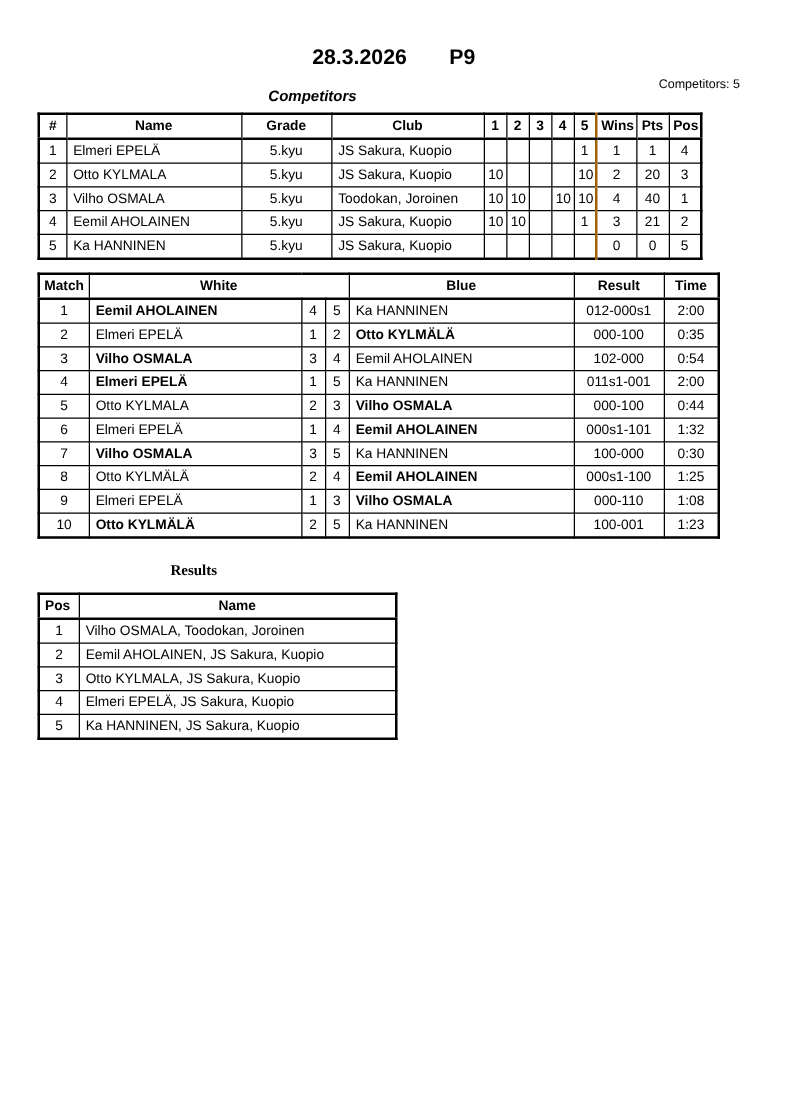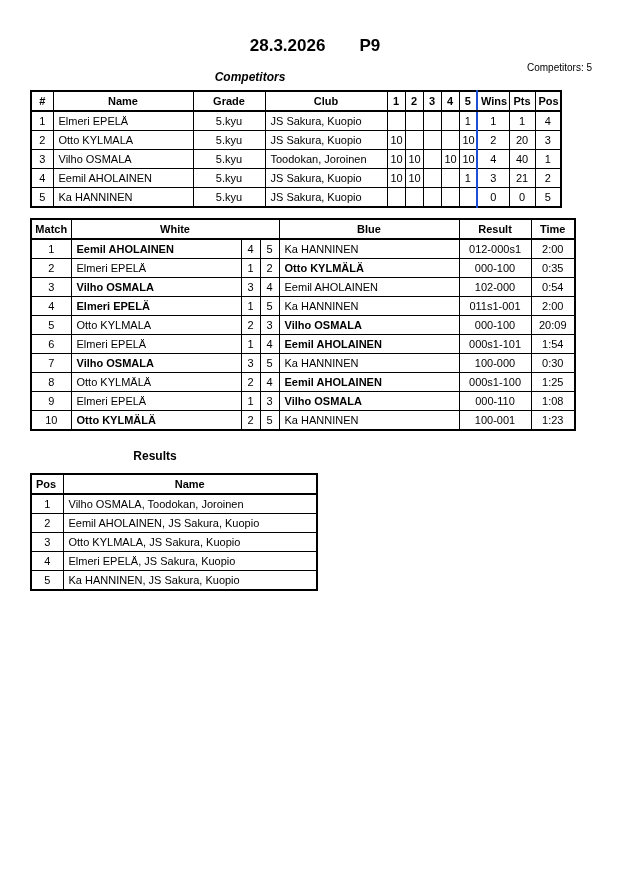--- a/index.html
+++ b/index.html
@@ -19,21 +19,21 @@
   .competitors-count {
     position: absolute; top: 62px; right: 38px;
     font-size: 10px;
     text-align: center;
   }
   .section-heading {
     font-size: 12px; font-weight: bold; text-align: center;
   }
   .h-competitors { margin: 14px 0 0 30px; width: 440px; font-style: italic; }
   .h-matches     { margin: 16px 0 0 30px; width: 544px; }
-  .h-results     { margin: 18px 0 0 30px; width: 250px; }
+  .h-results     { margin: 18px 0 0 30px; width: 250px; font-family: Liberation Serif, serif; }
 
   table {
     border-collapse: collapse;
     table-layout: fixed;
     border: 2px solid #000;
     font-size: 11px;
     margin-left: 30px;
   }
   .comp-table  { margin-top: 6px;  width: 530px; }
   .match-table { margin-top: 10px; width: 544px; }
@@ -42,21 +42,21 @@
   th, td {
     border: 1px solid #000;
     height: 16px;
     padding: 1px 3px;
     overflow: hidden; white-space: nowrap;
   }
   thead th { font-weight: bold; border-bottom: 2px solid #000; text-align: center; }
   td { font-weight: normal; }
   .c { text-align: center; }
   .l { text-align: left; padding-left: 5px; margin-left: 14px; }
-  .bl2 { border-left: 2px solid #1d4ed8; }
+  .bl2 { border-left: 2px solid #a16207; }
   .bold { font-weight: bold; }
   .th-left { text-align: left; padding-left: 4px; }
 </style>
 </head>
 <body>
 
 <div class="page">
 
   <div class="title-row">
     <span>28.3.2026</span>
@@ -240,31 +240,31 @@
           <td class="c">2:00</td>
         </tr>
 
         <tr>
           <td class="c">5</td>
           <td class="l">Otto KYLMALA</td>
           <td class="c">2</td>
           <td class="c">3</td>
           <td class="l bold">Vilho OSMALA</td>
           <td class="c">000-100</td>
-          <td class="c">20:09</td>
+          <td class="c">0:44</td>
         </tr>
 
         <tr>
           <td class="c">6</td>
           <td class="l">Elmeri EPELÄ</td>
           <td class="c">1</td>
           <td class="c">4</td>
           <td class="l bold">Eemil AHOLAINEN</td>
           <td class="c">000s1-101</td>
-          <td class="c">1:54</td>
+          <td class="c">1:32</td>
         </tr>
 
         <tr>
           <td class="c">7</td>
           <td class="l bold">Vilho OSMALA</td>
           <td class="c">3</td>
           <td class="c">5</td>
           <td class="l">Ka HANNINEN</td>
           <td class="c">100-000</td>
           <td class="c">0:30</td>

